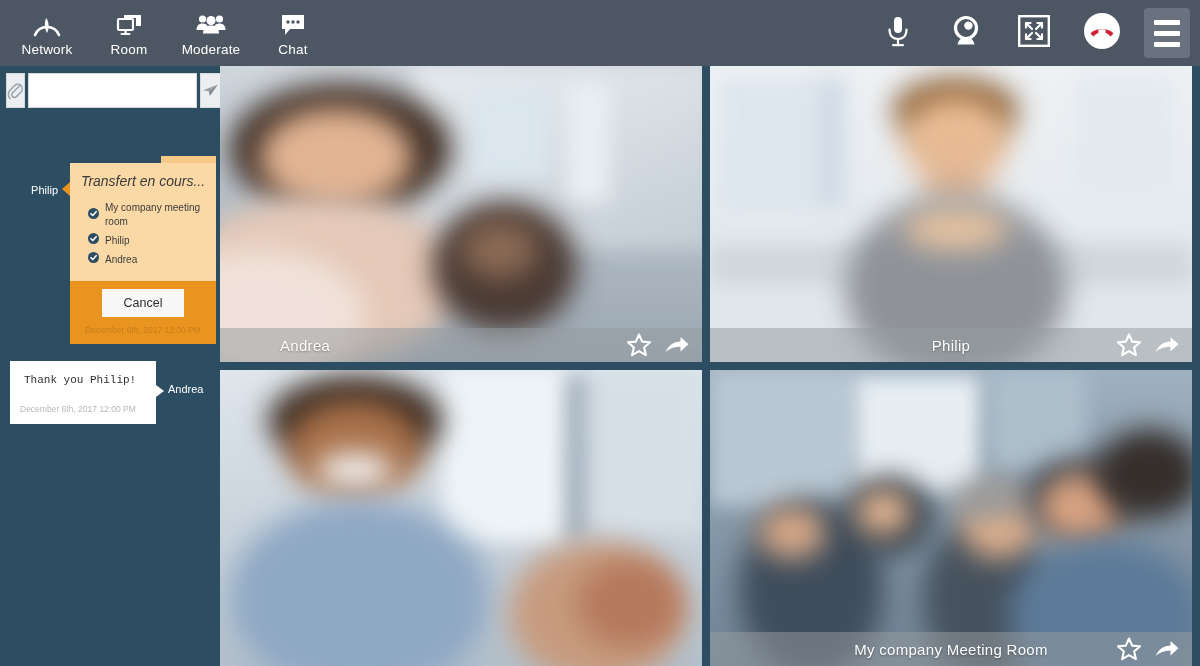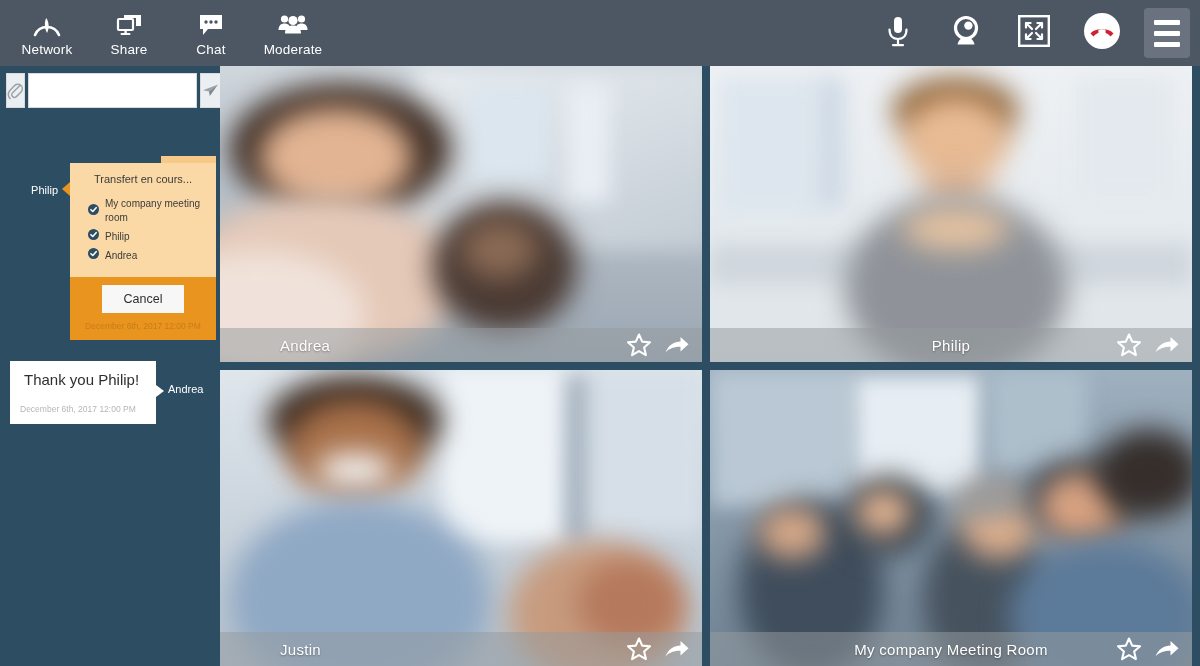--- a/index.html
+++ b/index.html
@@ -89,21 +89,21 @@
     color: #ffffff; font-size: 11.5px; font-weight: bold;
     display: flex; align-items: center; gap: 5px; line-height: 14px;
   }
   #tc-filesize { color: #ffffff; font-size: 10.5px; text-align: right; padding-top: 8px; }
 
   #tc-progress { height: 7px; background: #f7c988; width: 100%; }
   #tc-progress-fill { height: 7px; background: #2d4d63; }
 
   #tc-body { background: #fbd9a6; padding: 10px 10px 12px 10px; }
   #tc-status {
-    color: #3b3b3b; font-size: 11px; 
+    color: #3b3b3b; font-size: 14px; font-style: italic;
     text-align: center; padding-bottom: 10px;
   }
   .tc-recipient {
     display: flex; align-items: center; gap: 6px;
     color: #3b3b3b; font-size: 10px; padding: 2px 0 2px 8px; line-height: 14px;
   }
   .tc-check { flex: 0 0 auto; }
 
   #tc-foot { background: #e8941f; padding: 8px 0 5px 0; text-align: center; }
   #tc-cancel {
@@ -115,21 +115,21 @@
 
   
   #msg-row {
     position: absolute; left: 10px; top: 295px; width: 210px;
     display: flex; align-items: flex-start;
   }
   #msg-bubble {
     width: 146px; background: #ffffff; padding: 12px 10px 8px 10px;
     position: relative; min-height: 63px;
   }
-  #msg-text { color: #2f2f2f; font-size: 15px; line-height: 14px; padding-left: 4px; }
+  #msg-text { color: #2f2f2f; font-size: 11px; line-height: 14px; padding-left: 4px; font-family: Liberation Mono, monospace; }
   #msg-time { color: #b6b6b6; font-size: 8.5px; padding-top: 17px; }
   #msg-caret {
     width: 0; height: 0; margin-top: 24px;
     border-top: 6px solid transparent; border-bottom: 6px solid transparent;
     border-left: 8px solid #ffffff;
   }
   #msg-sender {
     color: #ffffff; font-size: 11px; padding-top: 22px; padding-left: 4px; white-space: nowrap;
   }
 
@@ -184,47 +184,47 @@
 
       <div class="tb-btn">
         <span class="ico">
           <svg width="30" height="26" viewBox="0 0 30 26">
             <path d="M10 3 H27 V14 H22 V6 H10 Z" fill="#fff"></path>
             <rect x="4" y="7" width="15" height="11" rx="1" fill="none" stroke="#fff" stroke-width="2.2"></rect>
             <rect x="10.4" y="18" width="2.4" height="3.4" fill="#fff"></rect>
             <rect x="6.5" y="21" width="10" height="2.1" rx="1" fill="#fff"></rect>
           </svg>
         </span>
-        <span class="lbl">Share</span>
-      </div>
-
-      <div class="tb-btn">
-        <span class="ico">
-          <svg width="30" height="26" viewBox="0 0 30 26">
-            <path d="M4 3 H26 V17 H12 L7 23 V17 H4 Z" fill="#fff"></path>
-            <circle cx="10" cy="10" r="1.7" fill="#4d5663"></circle>
-            <circle cx="15" cy="10" r="1.7" fill="#4d5663"></circle>
-            <circle cx="20" cy="10" r="1.7" fill="#4d5663"></circle>
-          </svg>
-        </span>
-        <span class="lbl">Chat</span>
+        <span class="lbl">Room</span>
       </div>
 
       <div class="tb-btn">
         <span class="ico">
           <svg width="32" height="26" viewBox="0 0 32 26">
             <circle cx="7.5" cy="7" r="3.6" fill="#fff"></circle>
             <circle cx="24.5" cy="7" r="3.6" fill="#fff"></circle>
             <path d="M1.5 18 C1.5 13.6 4 11.6 7.5 11.6 C11 11.6 13.5 13.6 13.5 18 Z" fill="#fff"></path>
             <path d="M18.5 18 C18.5 13.6 21 11.6 24.5 11.6 C28 11.6 30.5 13.6 30.5 18 Z" fill="#fff"></path>
             <circle cx="16" cy="8.5" r="4.6" fill="#fff"></circle>
             <path d="M8 21.5 C8 15.8 11.4 13.6 16 13.6 C20.6 13.6 24 15.8 24 21.5 Z" fill="#fff"></path>
           </svg>
         </span>
         <span class="lbl">Moderate</span>
+      </div>
+
+      <div class="tb-btn">
+        <span class="ico">
+          <svg width="30" height="26" viewBox="0 0 30 26">
+            <path d="M4 3 H26 V17 H12 L7 23 V17 H4 Z" fill="#fff"></path>
+            <circle cx="10" cy="10" r="1.7" fill="#4d5663"></circle>
+            <circle cx="15" cy="10" r="1.7" fill="#4d5663"></circle>
+            <circle cx="20" cy="10" r="1.7" fill="#4d5663"></circle>
+          </svg>
+        </span>
+        <span class="lbl">Chat</span>
       </div>
 
     </div>
 
     <div class="tb-right">
 
       <div class="rt-btn">
         <span>
           <svg width="30" height="34" viewBox="0 0 30 34">
             <rect x="11" y="3" width="8" height="16" rx="4" fill="#fff"></rect>
@@ -422,35 +422,20 @@
         <div class="soft" style="left:46%;top:0;width:26%;height:58%;background:#eef3f7;"></div>
         <div class="soft" style="left:74%;top:0;width:26%;height:54%;background:#d6dfe7;"></div>
         <div class="soft" style="left:72%;top:2%;width:4%;height:56%;background:#9facb9;"></div>
         <div class="blob" style="left:10%;top:2%;width:36%;height:30%;background:#3a2a20;"></div>
         <div class="blob" style="left:14%;top:8%;width:28%;height:34%;background:#a4итого;"></div>
         <div class="blob" style="left:14%;top:10%;width:28%;height:34%;background:#a9714a;"></div>
         <div class="blob" style="left:20%;top:28%;width:16%;height:12%;background:#f2f2f2;"></div>
         <div class="blob" style="left:2%;top:44%;width:54%;height:66%;background:#8fa8c4;"></div>
         <div class="blob" style="left:60%;top:58%;width:36%;height:48%;background:#c79b7e;"></div>
         <div class="blob" style="left:74%;top:64%;width:22%;height:30%;background:#b5795d;"></div>
-      </div>
-      <div class="namebar left">
-        <span class="tile-name">Justin</span>
-        <span class="tile-actions">
-          <span>
-            <svg width="26" height="25" viewBox="0 0 26 25">
-              <path d="M13 2 L16.2 9.1 L24 9.8 L18.1 15 L19.9 22.6 L13 18.6 L6.1 22.6 L7.9 15 L2 9.8 L9.8 9.1 Z" fill="none" stroke="#ffffff" stroke-width="2.1" stroke-linejoin="round"></path>
-            </svg>
-          </span>
-          <span>
-            <svg width="26" height="22" viewBox="0 0 26 22">
-              <path d="M1.5 18 C4 10.5 10.5 7.2 16.5 7 L16.5 2.5 L24.5 9.8 L16.5 17 L16.5 12.3 C10.5 12.3 5 14 1.5 18 Z" fill="#ffffff"></path>
-            </svg>
-          </span>
-        </span>
       </div>
     </div>
 
     <div class="tile">
       <div class="tile-bg scene" style="background:linear-gradient(180deg,#9fb0bf 0%,#8a9cac 45%,#6f8293 100%);">
         <div class="soft" style="left:0;top:0;width:30%;height:46%;background:#b9c8d4;"></div>
         <div class="soft" style="left:30%;top:2%;width:26%;height:40%;background:#e7eef3;"></div>
         <div class="soft" style="left:58%;top:0;width:20%;height:34%;background:#aebfcc;"></div>
         <div class="blob" style="left:6%;top:44%;width:30%;height:60%;background:#3f4d5c;"></div>
         <div class="blob" style="left:10%;top:46%;width:14%;height:18%;background:#d6a887;"></div>

